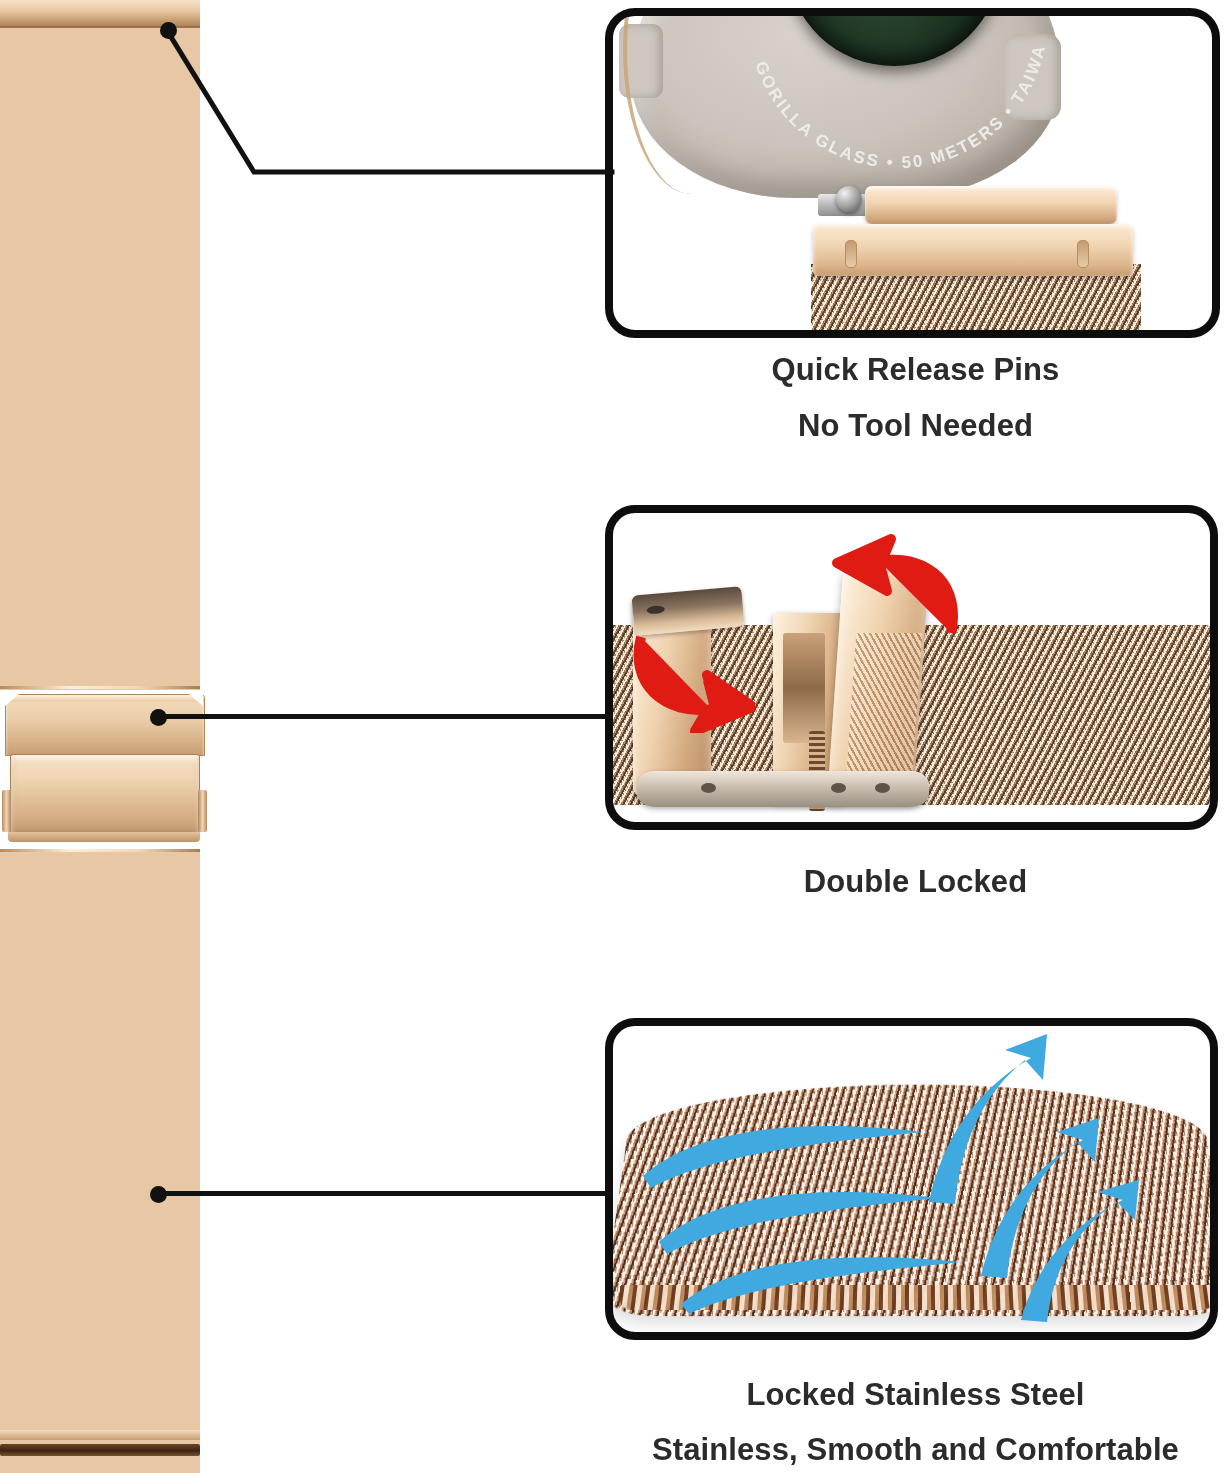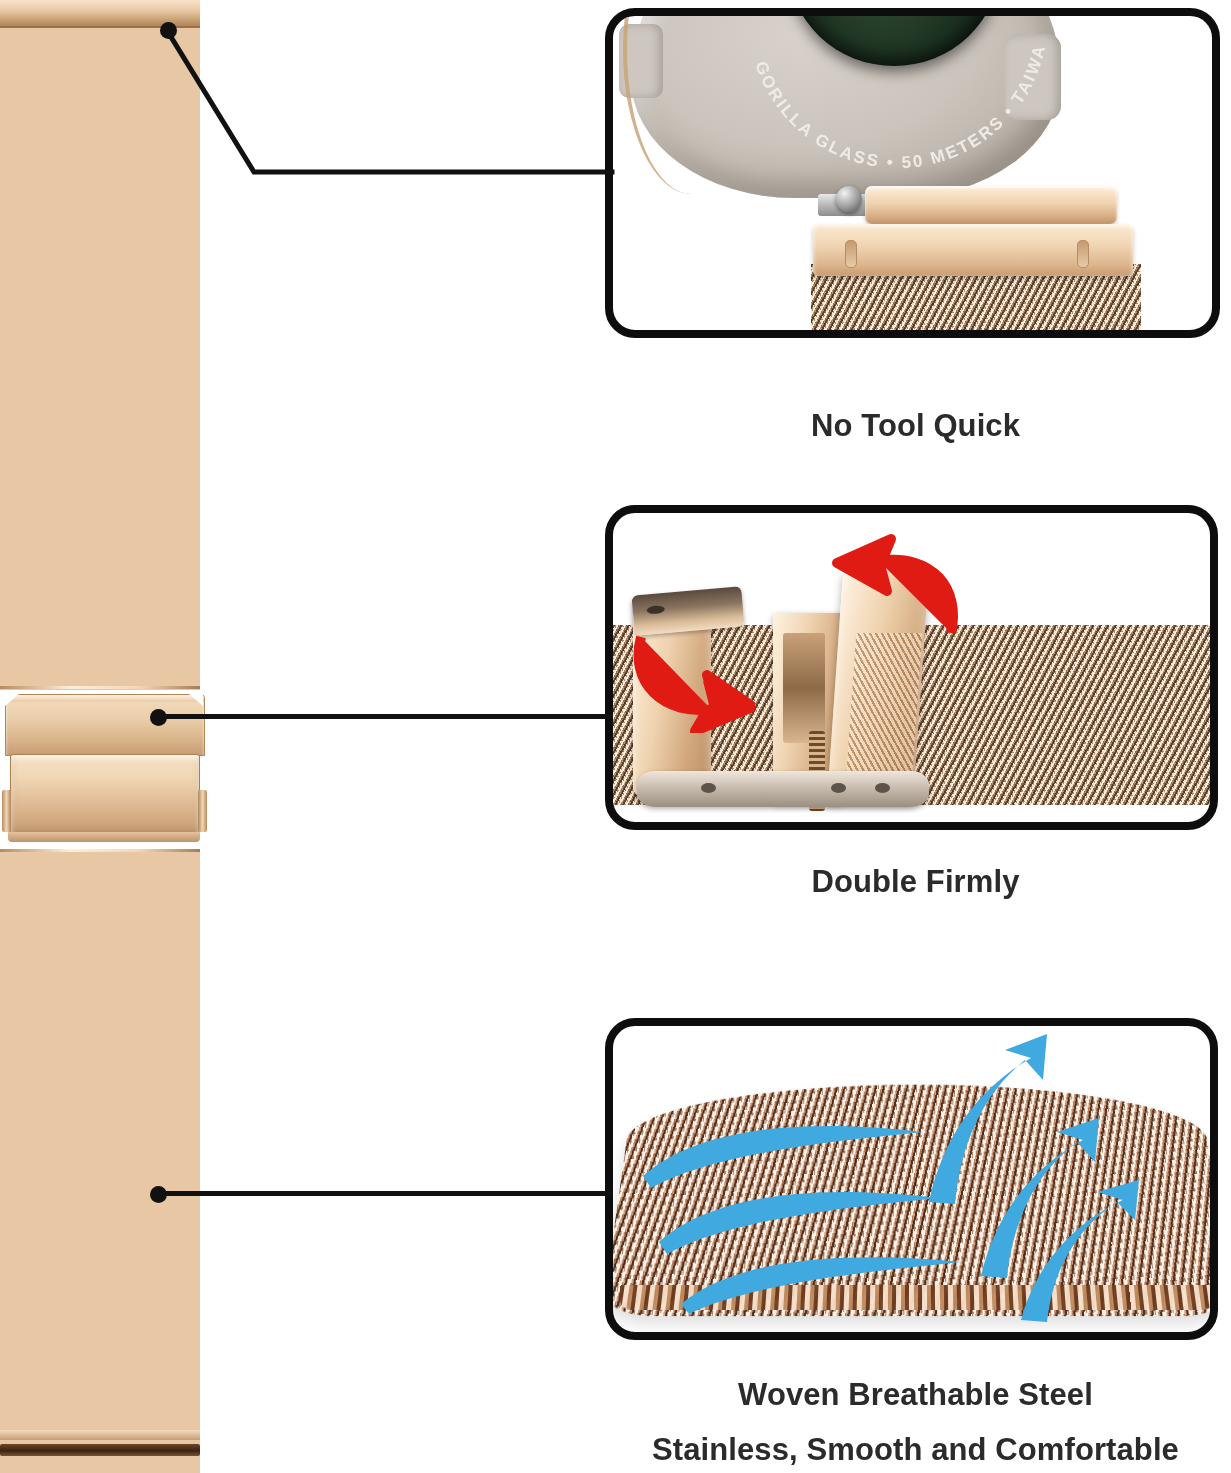--- a/index.html
+++ b/index.html
@@ -250,21 +250,22 @@
     </div>
 
     <div class="qr-silver"></div>
     <div class="qr-ball"></div>
     <div class="qr-bar"></div>
     <div class="qr-plate"></div>
     <div class="qr-slot" style="left:232px;"></div>
     <div class="qr-slot" style="left:464px;"></div>
   </div>
 
-  <div class="cap l2" style="top:408px;">No Tool Quick</div>
+  <div class="cap l1" style="top:352px;">Quick Release Pins</div>
+  <div class="cap l2" style="top:408px;">No Tool Needed</div>
 
   <div class="panel" style="left:605px;top:505px;width:613px;height:325px;">
 
     <div class="p2mesh" style="left:0px;width:130px;"></div>
     <div class="p2mesh" style="left:96px;width:140px;"></div>
     <div class="p2mesh" style="left:300px;width:300px;"></div>
 
     <div class="p2plateL"></div>
     <div class="p2capL"></div>
     <div class="p2center"></div>
@@ -280,21 +281,21 @@
     <svg class="arrow" style="left:12px;top:100px;width:130px;height:120px;" viewBox="0 0 130 120">
       <path d="M18,28 C8,66 34,96 84,92 L78,68 L126,96 L72,116 L80,92" fill="#e01b14"></path>
       <path d="M16,24 C4,68 36,104 92,96 L82,62 L128,94 L70,118 L84,94" fill="#e01b14" stroke="#e01b14" stroke-width="10" stroke-linejoin="round"></path>
     </svg>
 
     <svg class="arrow" style="left:216px;top:18px;width:140px;height:118px;" viewBox="0 0 140 118">
       <path d="M122,102 C132,58 104,22 50,30 L58,60 L8,32 L62,8 L52,32" fill="#e01b14" stroke="#e01b14" stroke-width="10" stroke-linejoin="round"></path>
     </svg>
   </div>
 
-  <div class="cap l1" style="top:864px;">Double Firmly</div>
+  <div class="cap l1" style="top:864px;">Double Locked</div>
 
   <div class="panel" style="left:605px;top:1018px;width:613px;height:322px;">
 
     <div class="p3mesh"></div>
     <div class="p3edge"></div>
 
     <svg class="arrow" style="left:20px;top:86px;width:300px;height:86px;" viewBox="0 0 300 86">
       <path d="M10,64 C70,10 190,8 290,20 C190,30 80,42 18,76 Z" fill="#3fa9e0"></path>
     </svg>
     <svg class="arrow" style="left:36px;top:152px;width:300px;height:86px;" viewBox="0 0 300 86">
@@ -311,16 +312,16 @@
     <svg class="arrow" style="left:352px;top:90px;width:140px;height:170px;" viewBox="0 0 140 170">
       <path d="M16,160 C30,100 66,52 118,24 L92,16 L134,2 L130,46 L112,26
                C70,58 48,104 42,162 Z" fill="#3fa9e0"></path>
     </svg>
     <svg class="arrow" style="left:392px;top:152px;width:140px;height:150px;" viewBox="0 0 140 150">
       <path d="M16,142 C30,90 66,46 118,22 L92,14 L134,2 L130,42 L112,24
                C70,52 48,92 42,144 Z" fill="#3fa9e0"></path>
     </svg>
   </div>
 
-  <div class="cap l1" style="top:1377px;">Woven Breathable Steel</div>
+  <div class="cap l1" style="top:1377px;">Locked Stainless Steel</div>
   <div class="cap l2" style="top:1432px;">Stainless, Smooth and Comfortable</div>
 
 </div>
 
 </body></html>

